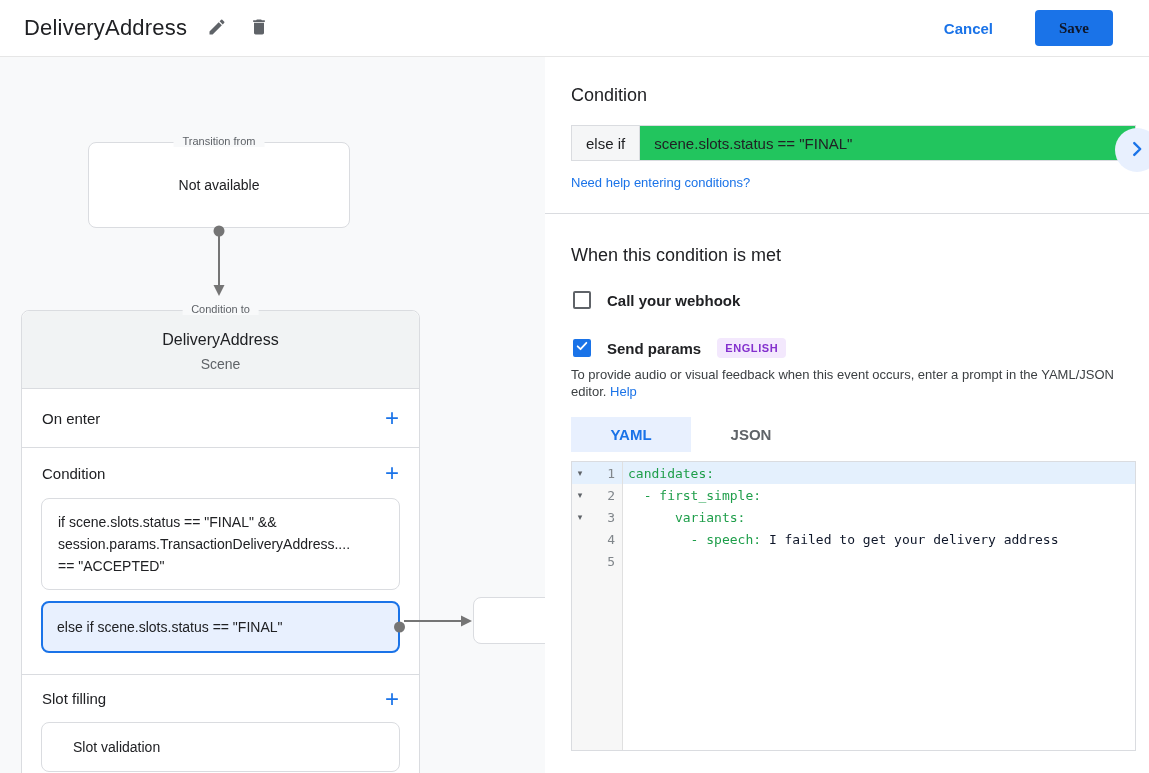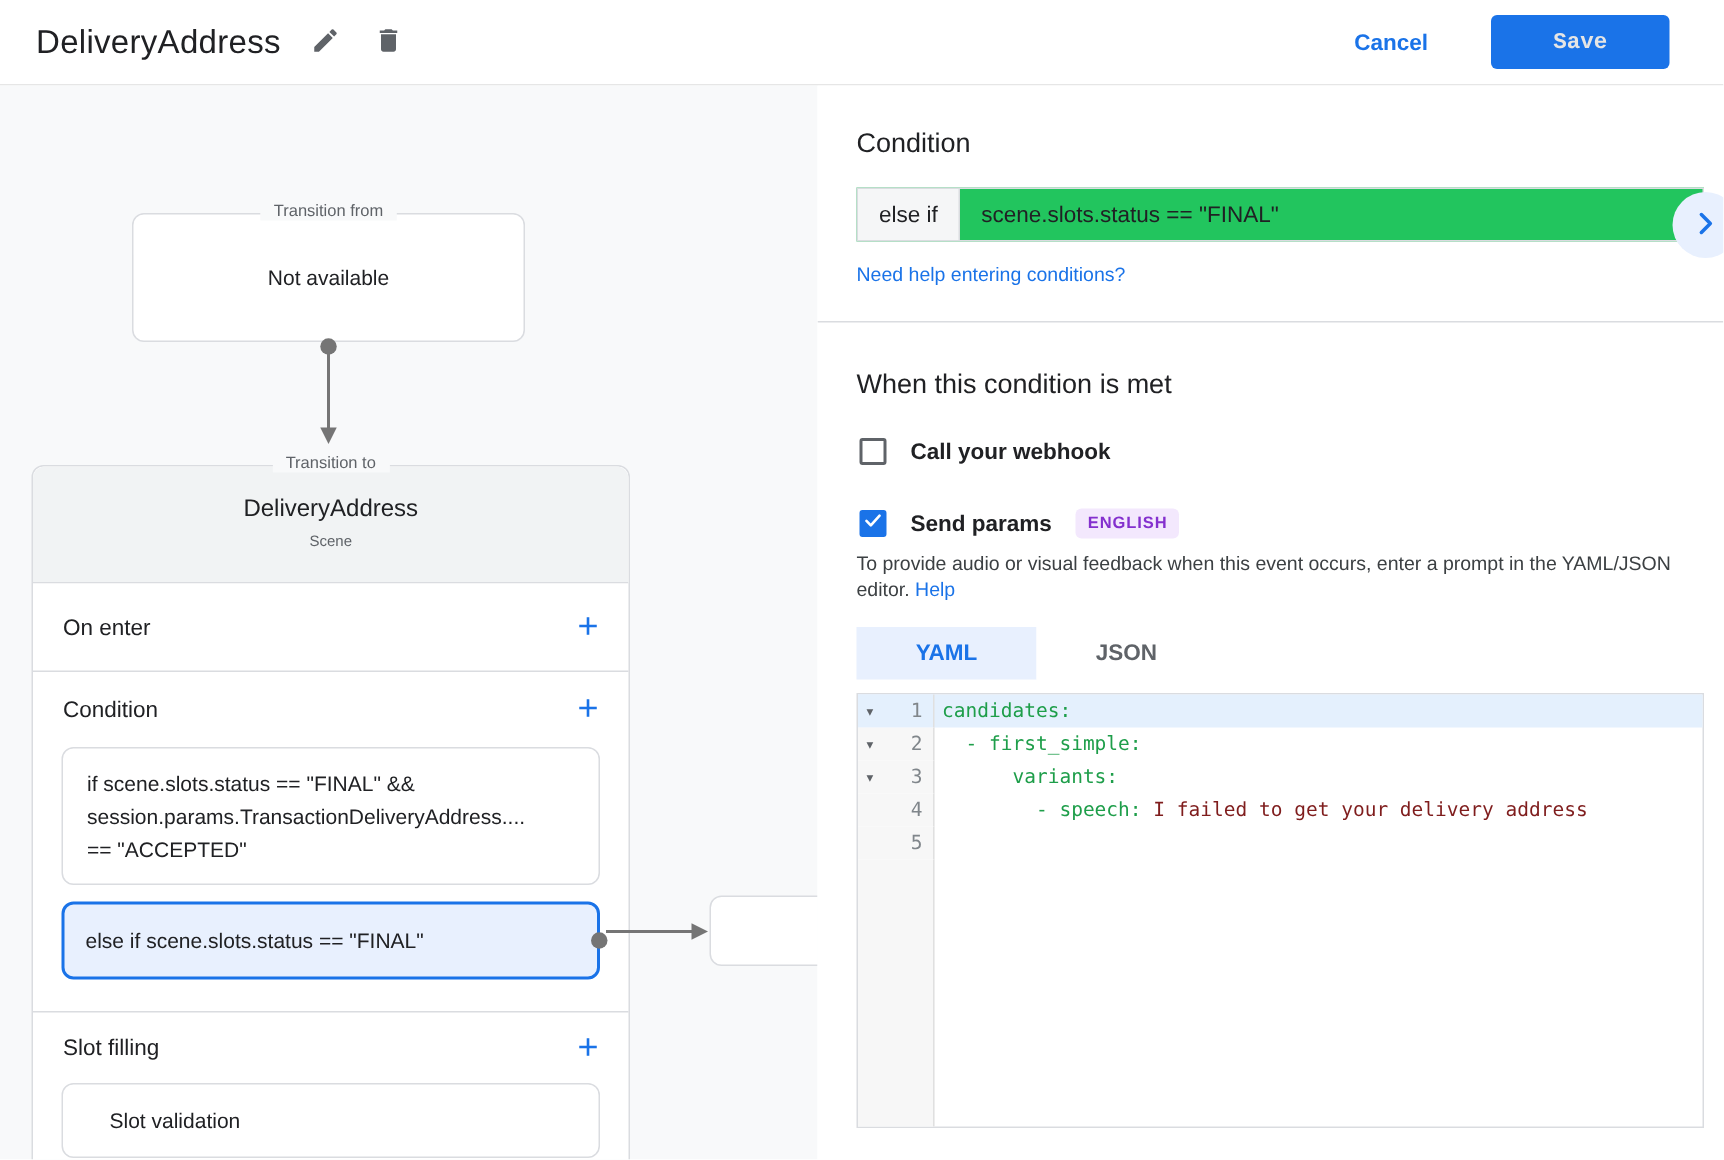--- a/index.html
+++ b/index.html
@@ -9,23 +9,23 @@
   
   .appbar { height:57px; display:flex; align-items:center; padding:0 24px;
     border-bottom:1px solid #e6e6e6; background:#fff; }
   .appbar-title { font-size:22px; color:#202124; letter-spacing:.2px; }
   .icon-btn { border:none; background:none; cursor:pointer; margin-left:18px;
     width:24px; height:24px; display:flex; align-items:center; justify-content:center; }
   .icon-btn svg { fill:#5f6368; }
   .appbar-spacer { flex:1; }
   .btn-text { border:none; background:none; color:#1a73e8; font-size:15px;
     font-weight:bold; font-family:inherit; cursor:pointer; margin-right:42px; }
-  .btn-primary { border:none; background:#1a73e8; color:#e5e5e5; font-size:15px;
-    font-weight:bold; font-family:Liberation Mono, monospace; cursor:pointer; border-radius:4px;
-    width:119px; height:36px; margin-right:12px; }
+  .btn-primary { border:none; background:#1a73e8; color:#0f172a; font-size:15px;
+    font-weight:bold; font-family:Liberation Serif, serif; cursor:pointer; border-radius:4px;
+    width:78px; height:36px; margin-right:12px; }
 
   
   .main { display:flex; height:716px; }
   .diagram { position:relative; width:545px; background:#f8f9fa; overflow:hidden; flex:none; }
   .detail { position:relative; width:604px; background:#fff; overflow:hidden; padding-left:26px; }
 
   
   .node-from { position:absolute; left:88px; top:85px; width:262px; height:86px;
     background:#fff; border:1px solid #dadce0; border-radius:8px;
     display:flex; align-items:center; justify-content:center; }
@@ -34,21 +34,21 @@
   .node-from-text { font-size:14px; color:#202124; }
 
   .arrow-v { position:absolute; left:211px; top:166px; }
   .arrow-h { position:absolute; left:404px; top:556px; }
 
   .node-card { position:absolute; left:21px; top:253px; width:399px; height:560px;
     background:#fff; border:1px solid #dadce0; border-radius:8px; }
   .card-head { background:#f1f3f4; border-bottom:1px solid #dadce0;
     border-radius:8px 8px 0 0; height:78px; text-align:center; padding-top:20px; }
   .card-title { font-size:16px; color:#202124; }
-  .card-sub { font-size:10px; color:#5f6368; margin-top:7px; }
+  .card-sub { font-size:14px; color:#5f6368; margin-top:7px; }
 
   .sec-row { display:flex; align-items:center; justify-content:space-between;
     padding:0 20px; }
   .sec-label { font-size:15px; color:#202124; }
   .plus-btn { border:none; background:none; color:#1a73e8; font-size:24px;
     font-weight:400; cursor:pointer; line-height:20px; font-family:inherit; }
   .sec-onenter { height:59px; border-bottom:1px solid #dadce0; }
   .sec-head { height:50px; }
   .sec-condition { border-bottom:1px solid #dadce0; padding-bottom:0; }
   .cond-box { margin:0 19px 11px; background:#fff; border:1px solid #dadce0;
@@ -103,21 +103,21 @@
     font-size:13px; background:#fff; }
   .eline { display:flex; height:22px; flex:none; }
   .eline.fill { flex:1; height:auto; }
   .gutter { width:51px; flex:none; background:#f7f7f7; border-right:1px solid #e0e0e0;
     display:flex; align-items:center; }
   .fold { width:16px; text-align:center; font-size:9px; color:#5f6368;
     font-family:"Liberation Sans", sans-serif; cursor:pointer; }
   .lnum { flex:1; text-align:right; padding-right:7px; color:#80868b; }
   .code { flex:1; white-space:pre; padding-left:5px; display:flex; align-items:center; }
   .code-key { color:#1e9e4a; }
-  .code-val { color:#7f1d1d; }
+  .code-val { color:#0f172a; }
   .eline.active { background:#e4f0fd; }
   .eline.active .gutter { background:#e4f0fd; }
 </style>
 </head>
 <body>
 
 <div class="appbar">
   <span class="appbar-title">DeliveryAddress</span>
   <button class="icon-btn">
     <span>
@@ -147,21 +147,21 @@
       <span class="node-from-text">Not available</span>
     </div>
 
     <svg class="arrow-v" width="16" height="80">
       <circle cx="8" cy="8" r="5.5" fill="#757575"></circle>
       <line x1="8" y1="12" x2="8" y2="63" stroke="#757575" stroke-width="2"></line>
       <polygon points="2.5,62 13.5,62 8,73" fill="#757575"></polygon>
     </svg>
 
     <div class="node-card">
-      <span class="legend">Transition to</span>
+      <span class="legend">Condition to</span>
       <div class="card-head">
         <div class="card-title">DeliveryAddress</div>
         <div class="card-sub">Scene</div>
       </div>
 
       <div class="sec-row sec-onenter">
         <span class="sec-label">On enter</span>
         <button class="plus-btn"><span>+</span></button>
       </div>
 

